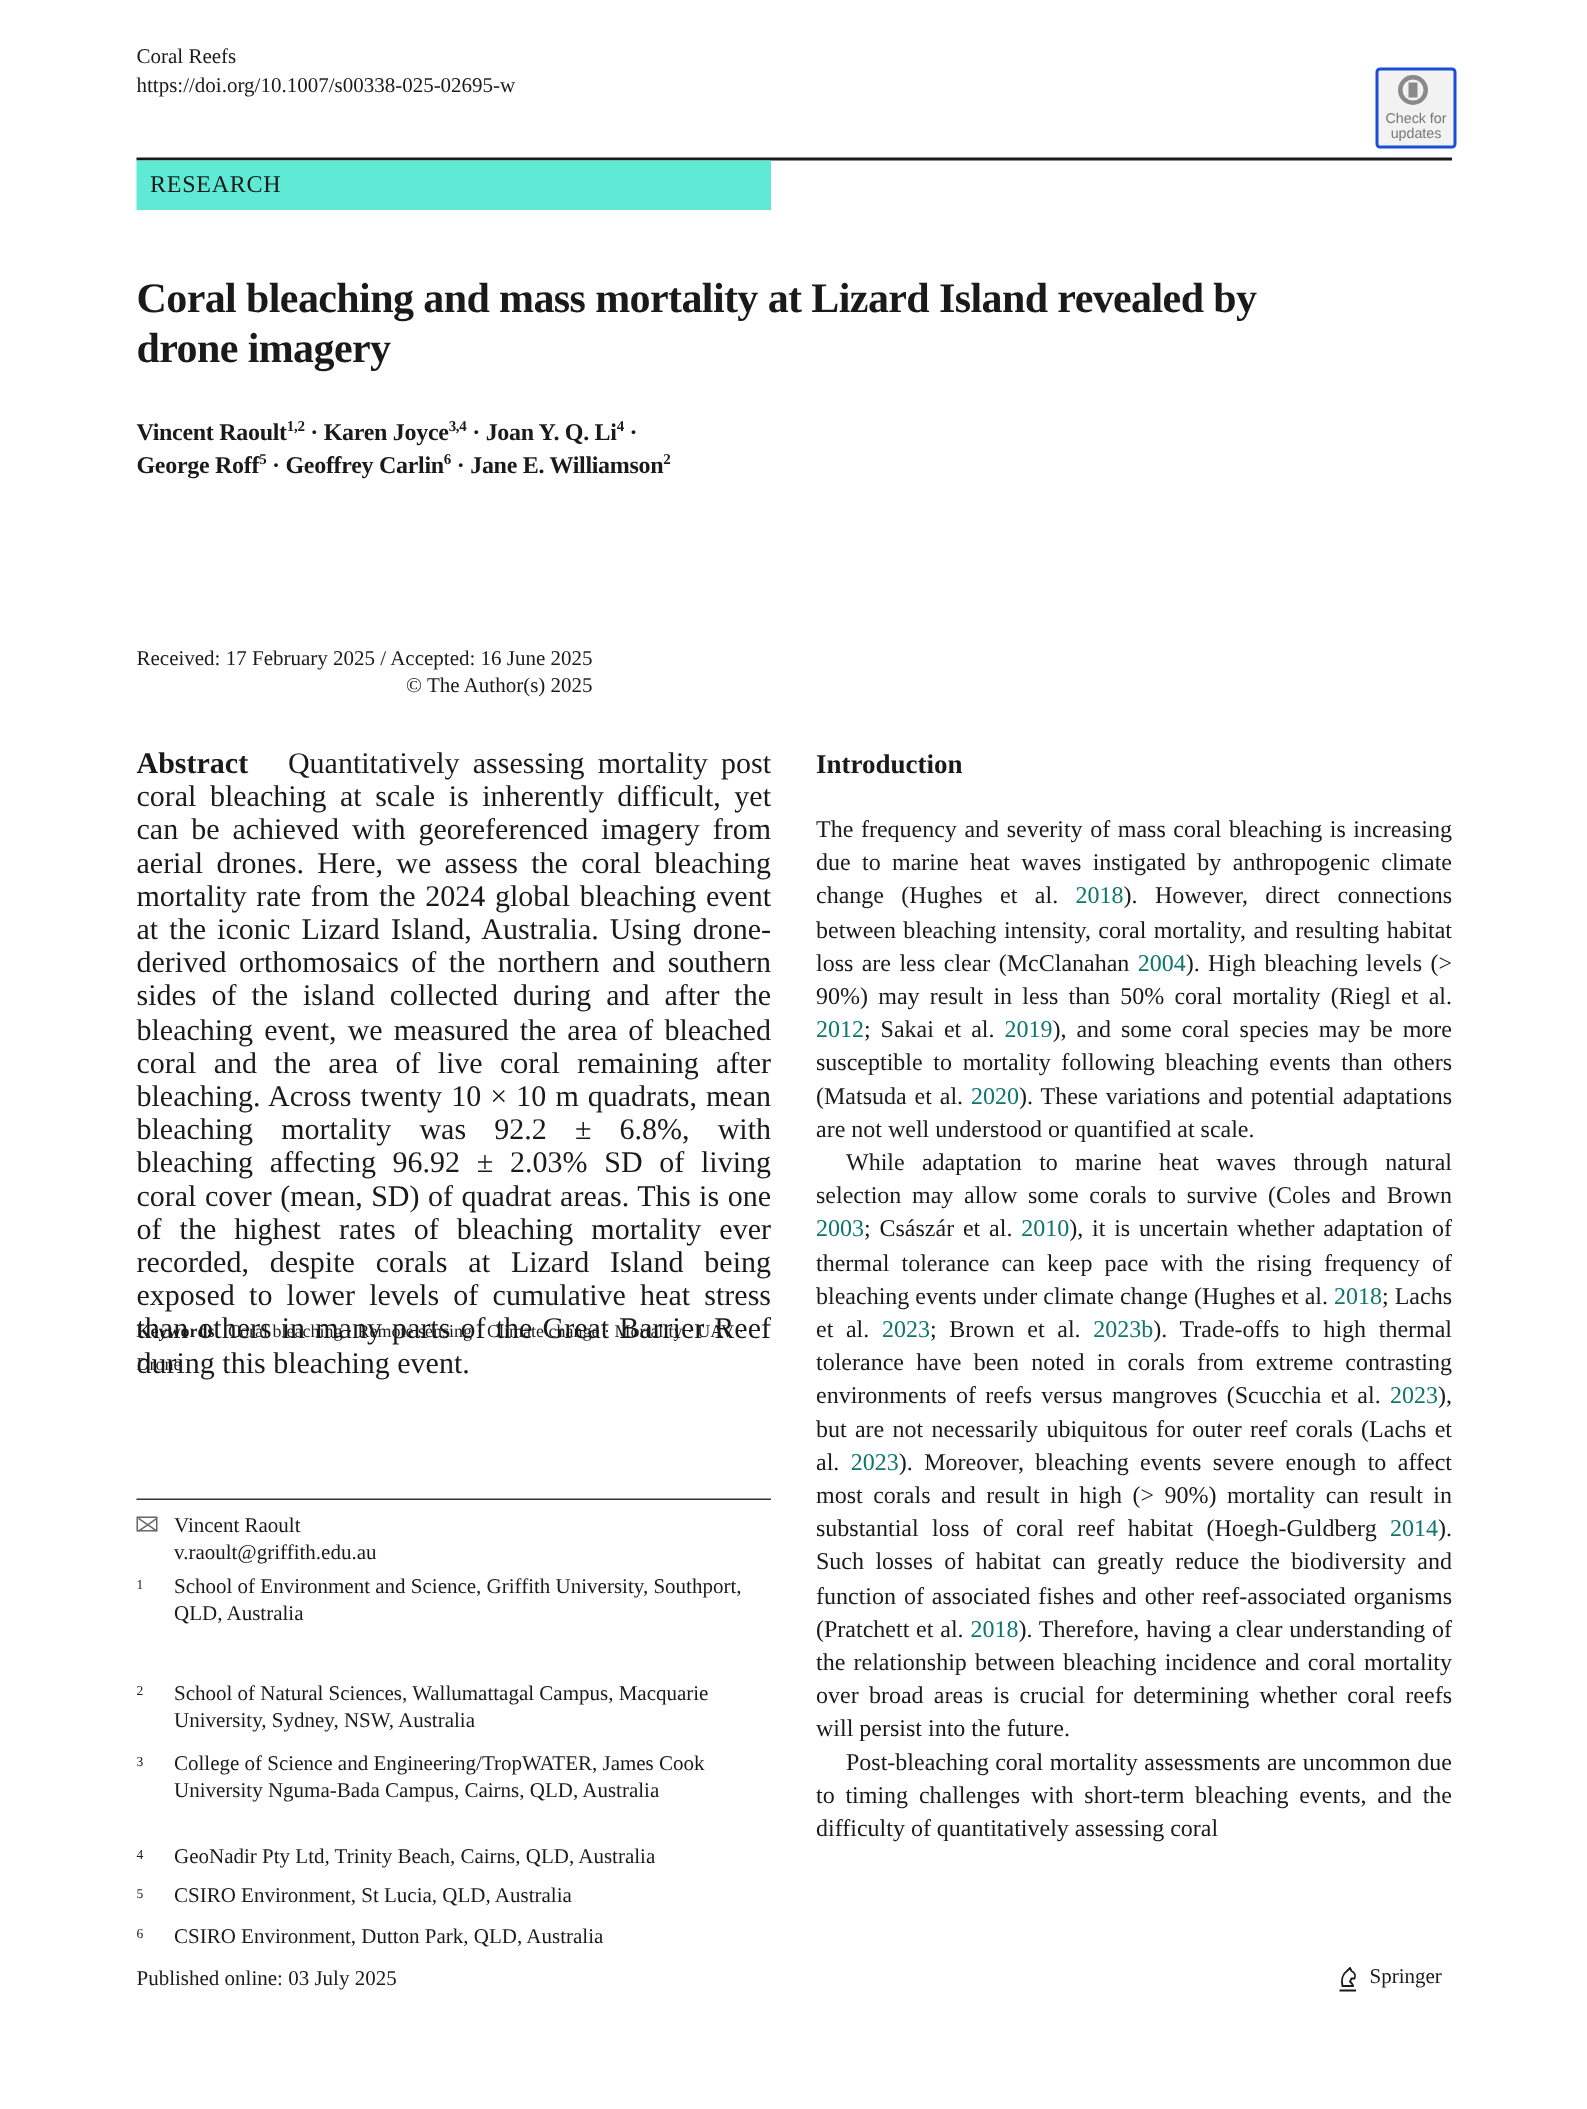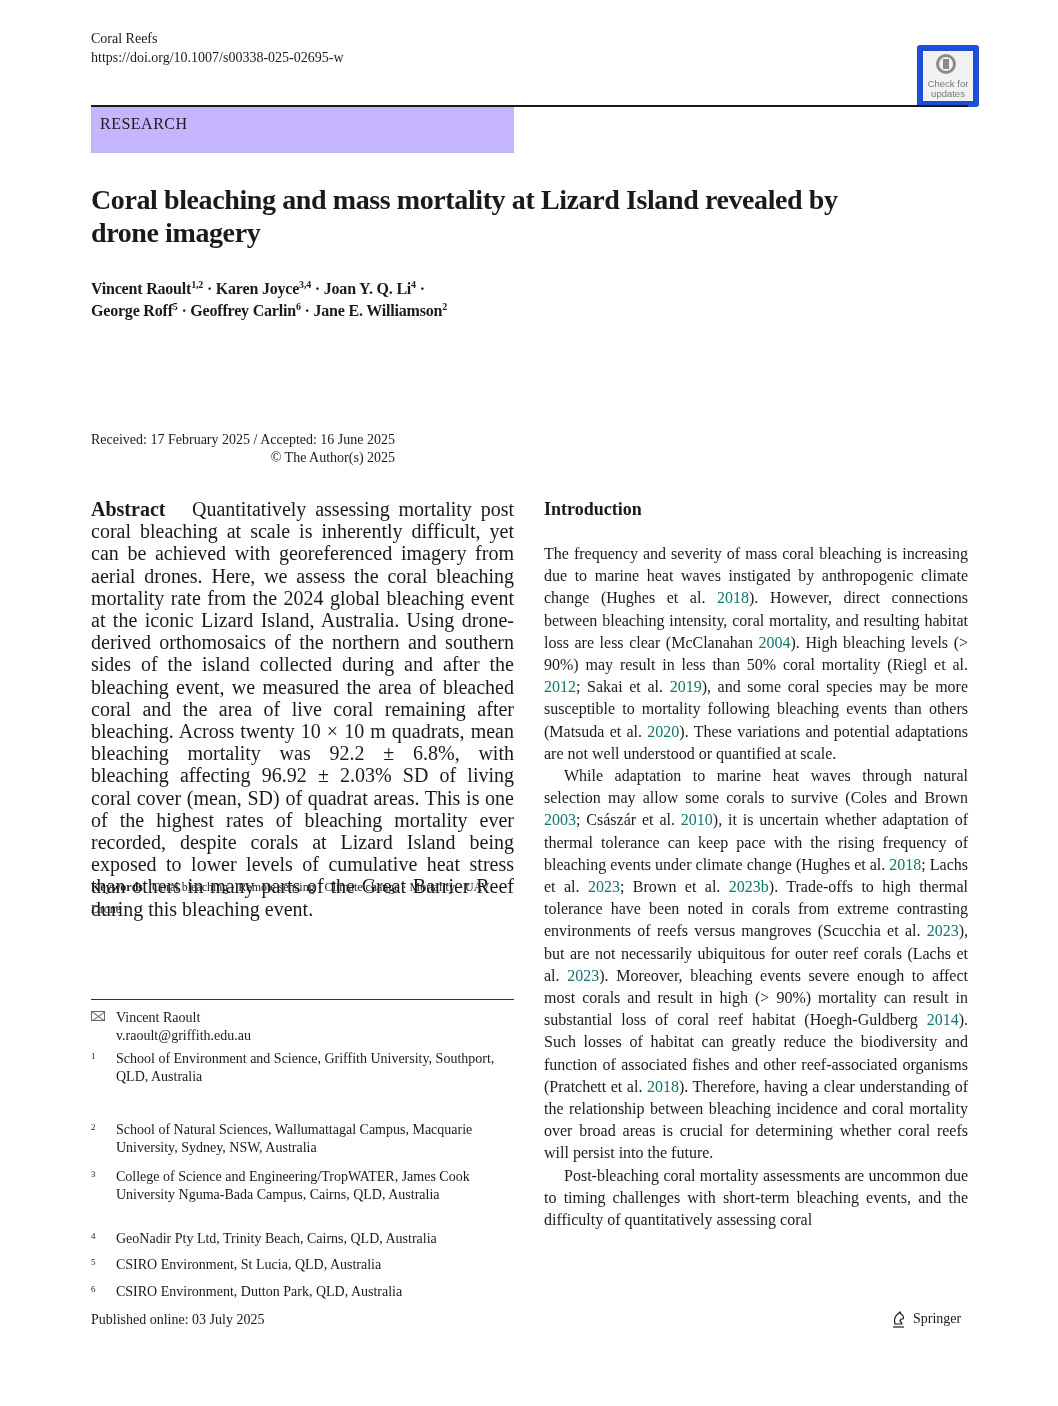--- a/index.html
+++ b/index.html
@@ -2,23 +2,23 @@
 <html><head>
 <meta charset="utf-8">
 <style>
   html, body { margin: 0; padding: 0; background: #ffffff; }
   body { width: 1058px; height: 1406px; position: relative; overflow: hidden;
          font-family: "Liberation Serif", "DejaVu Serif", serif; color: #1a1a1a; }
   .abs { position: absolute; }
   .journal { left: 91px; top: 29px; font-size: 14px; line-height: 19px; }
   .doi { left: 91px; top: 48px; font-size: 14px; line-height: 19px; }
   .rule-top { left: 91px; top: 105px; width: 877px; height: 2px; background: #1a1a1a; }
-  .research-bar { left: 91px; top: 107px; width: 423px; height: 46px; background: #c4b5fd; }
+  .research-bar { left: 91px; top: 107px; width: 423px; height: 33px; background: #5eead4; }
   .research-bar span { position: absolute; left: 9px; top: 8px; font-size: 16px; letter-spacing: 0.5px; }
-  .check-badge { left: 917px; top: 45px; width: 50px; height: 50px; border: 6px solid #1d4ed8; border-radius: 3px; background: #f2f2f2; }
+  .check-badge { left: 917px; top: 45px; width: 50px; height: 50px; border: 2px solid #1d4ed8; border-radius: 3px; background: #f2f2f2; }
   .check-badge .ring { position: absolute; left: 13px; top: 3px; width: 20px; height: 20px; border-radius: 50%; border: 3px solid #8a8a8a; box-sizing: border-box; background: #f2f2f2; }
   .check-badge .ring::after { content: ""; position: absolute; left: 4px; top: 2px; width: 6px; height: 10px; background: #8a8a8a; }
   .check-badge .t { position: absolute; left: 0; width: 50px; text-align: center; font-family: "Liberation Sans", sans-serif; font-size: 9.5px; line-height: 10px; color: #777; }
   .check-badge .t1 { top: 28px; }
   .check-badge .t2 { top: 38px; }
   .title { left: 91px; top: 183px; width: 780px; font-size: 28px; line-height: 33px; font-weight: bold; letter-spacing: -0.4px; }
   .authors { left: 91px; top: 278px; width: 500px; font-size: 16px; line-height: 22px; font-weight: bold; letter-spacing: -0.2px; }
   .authors sup { font-size: 10px; vertical-align: 6px; line-height: 0; margin-top: 36px; }
   .dates { left: 91px; top: 431px; font-size: 14px; line-height: 18px; text-align: right; }
   .col-left { left: 91px; top: 498px; width: 423px; font-size: 20px; line-height: 22.2px; text-align: justify; }

